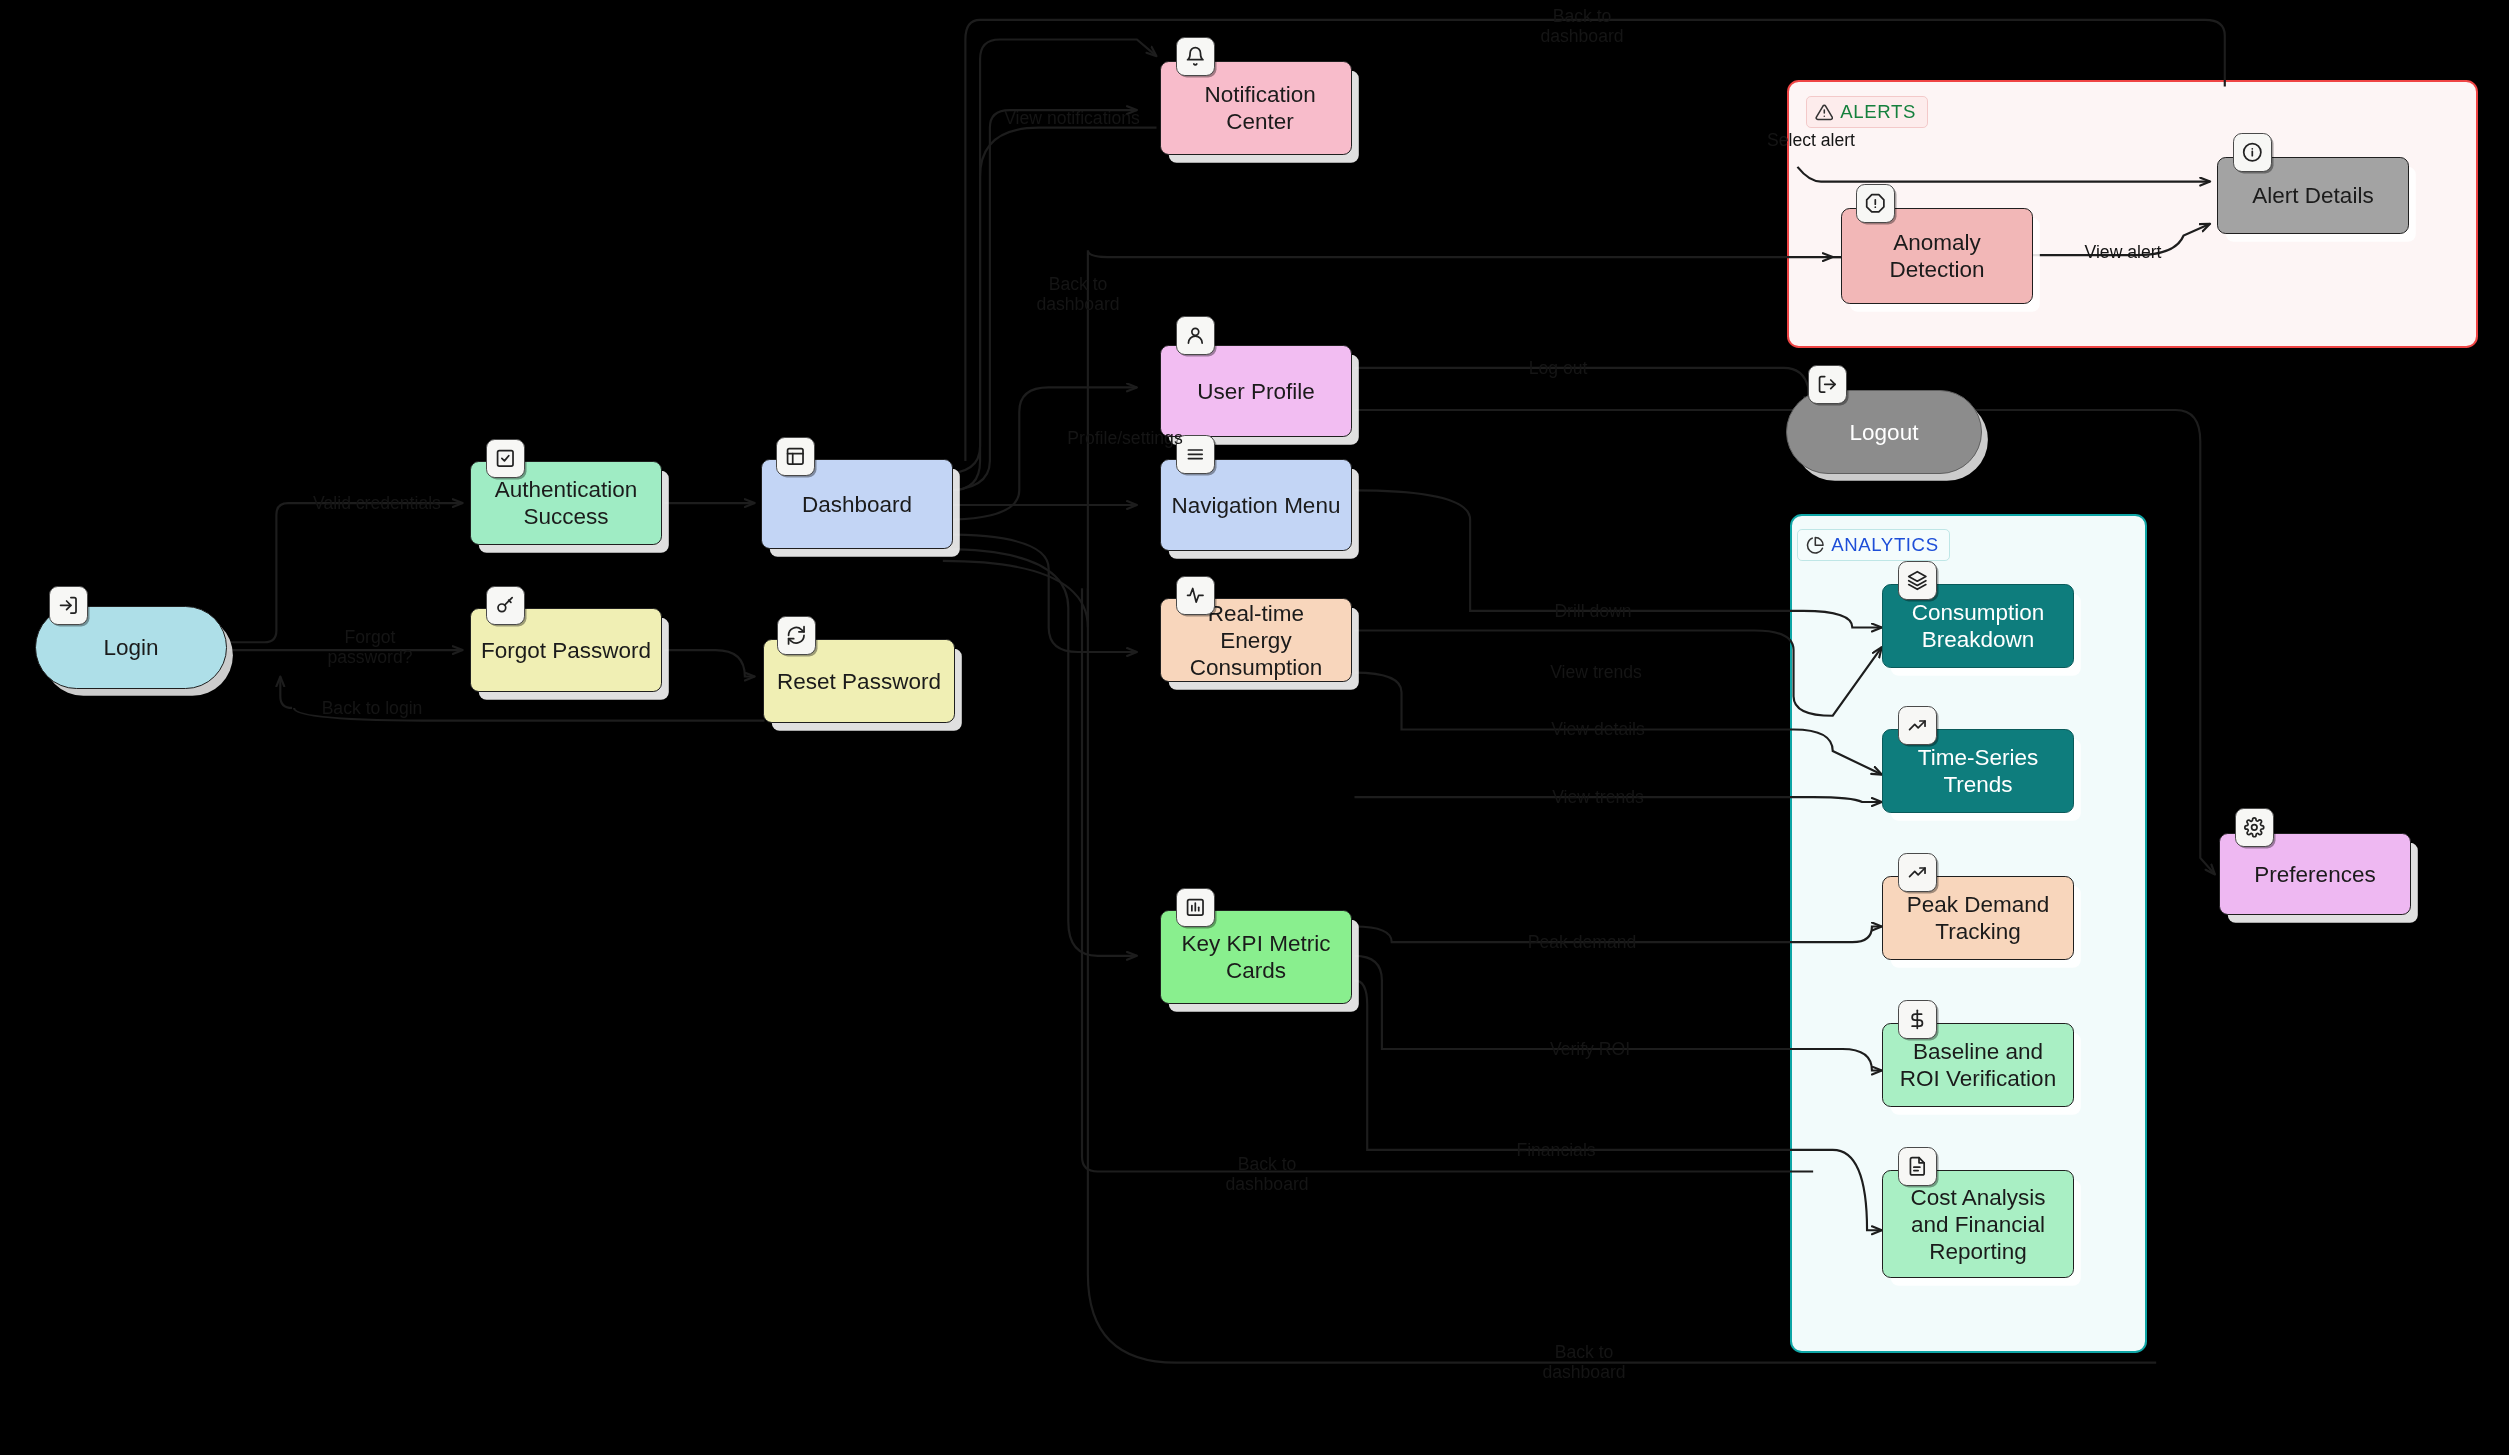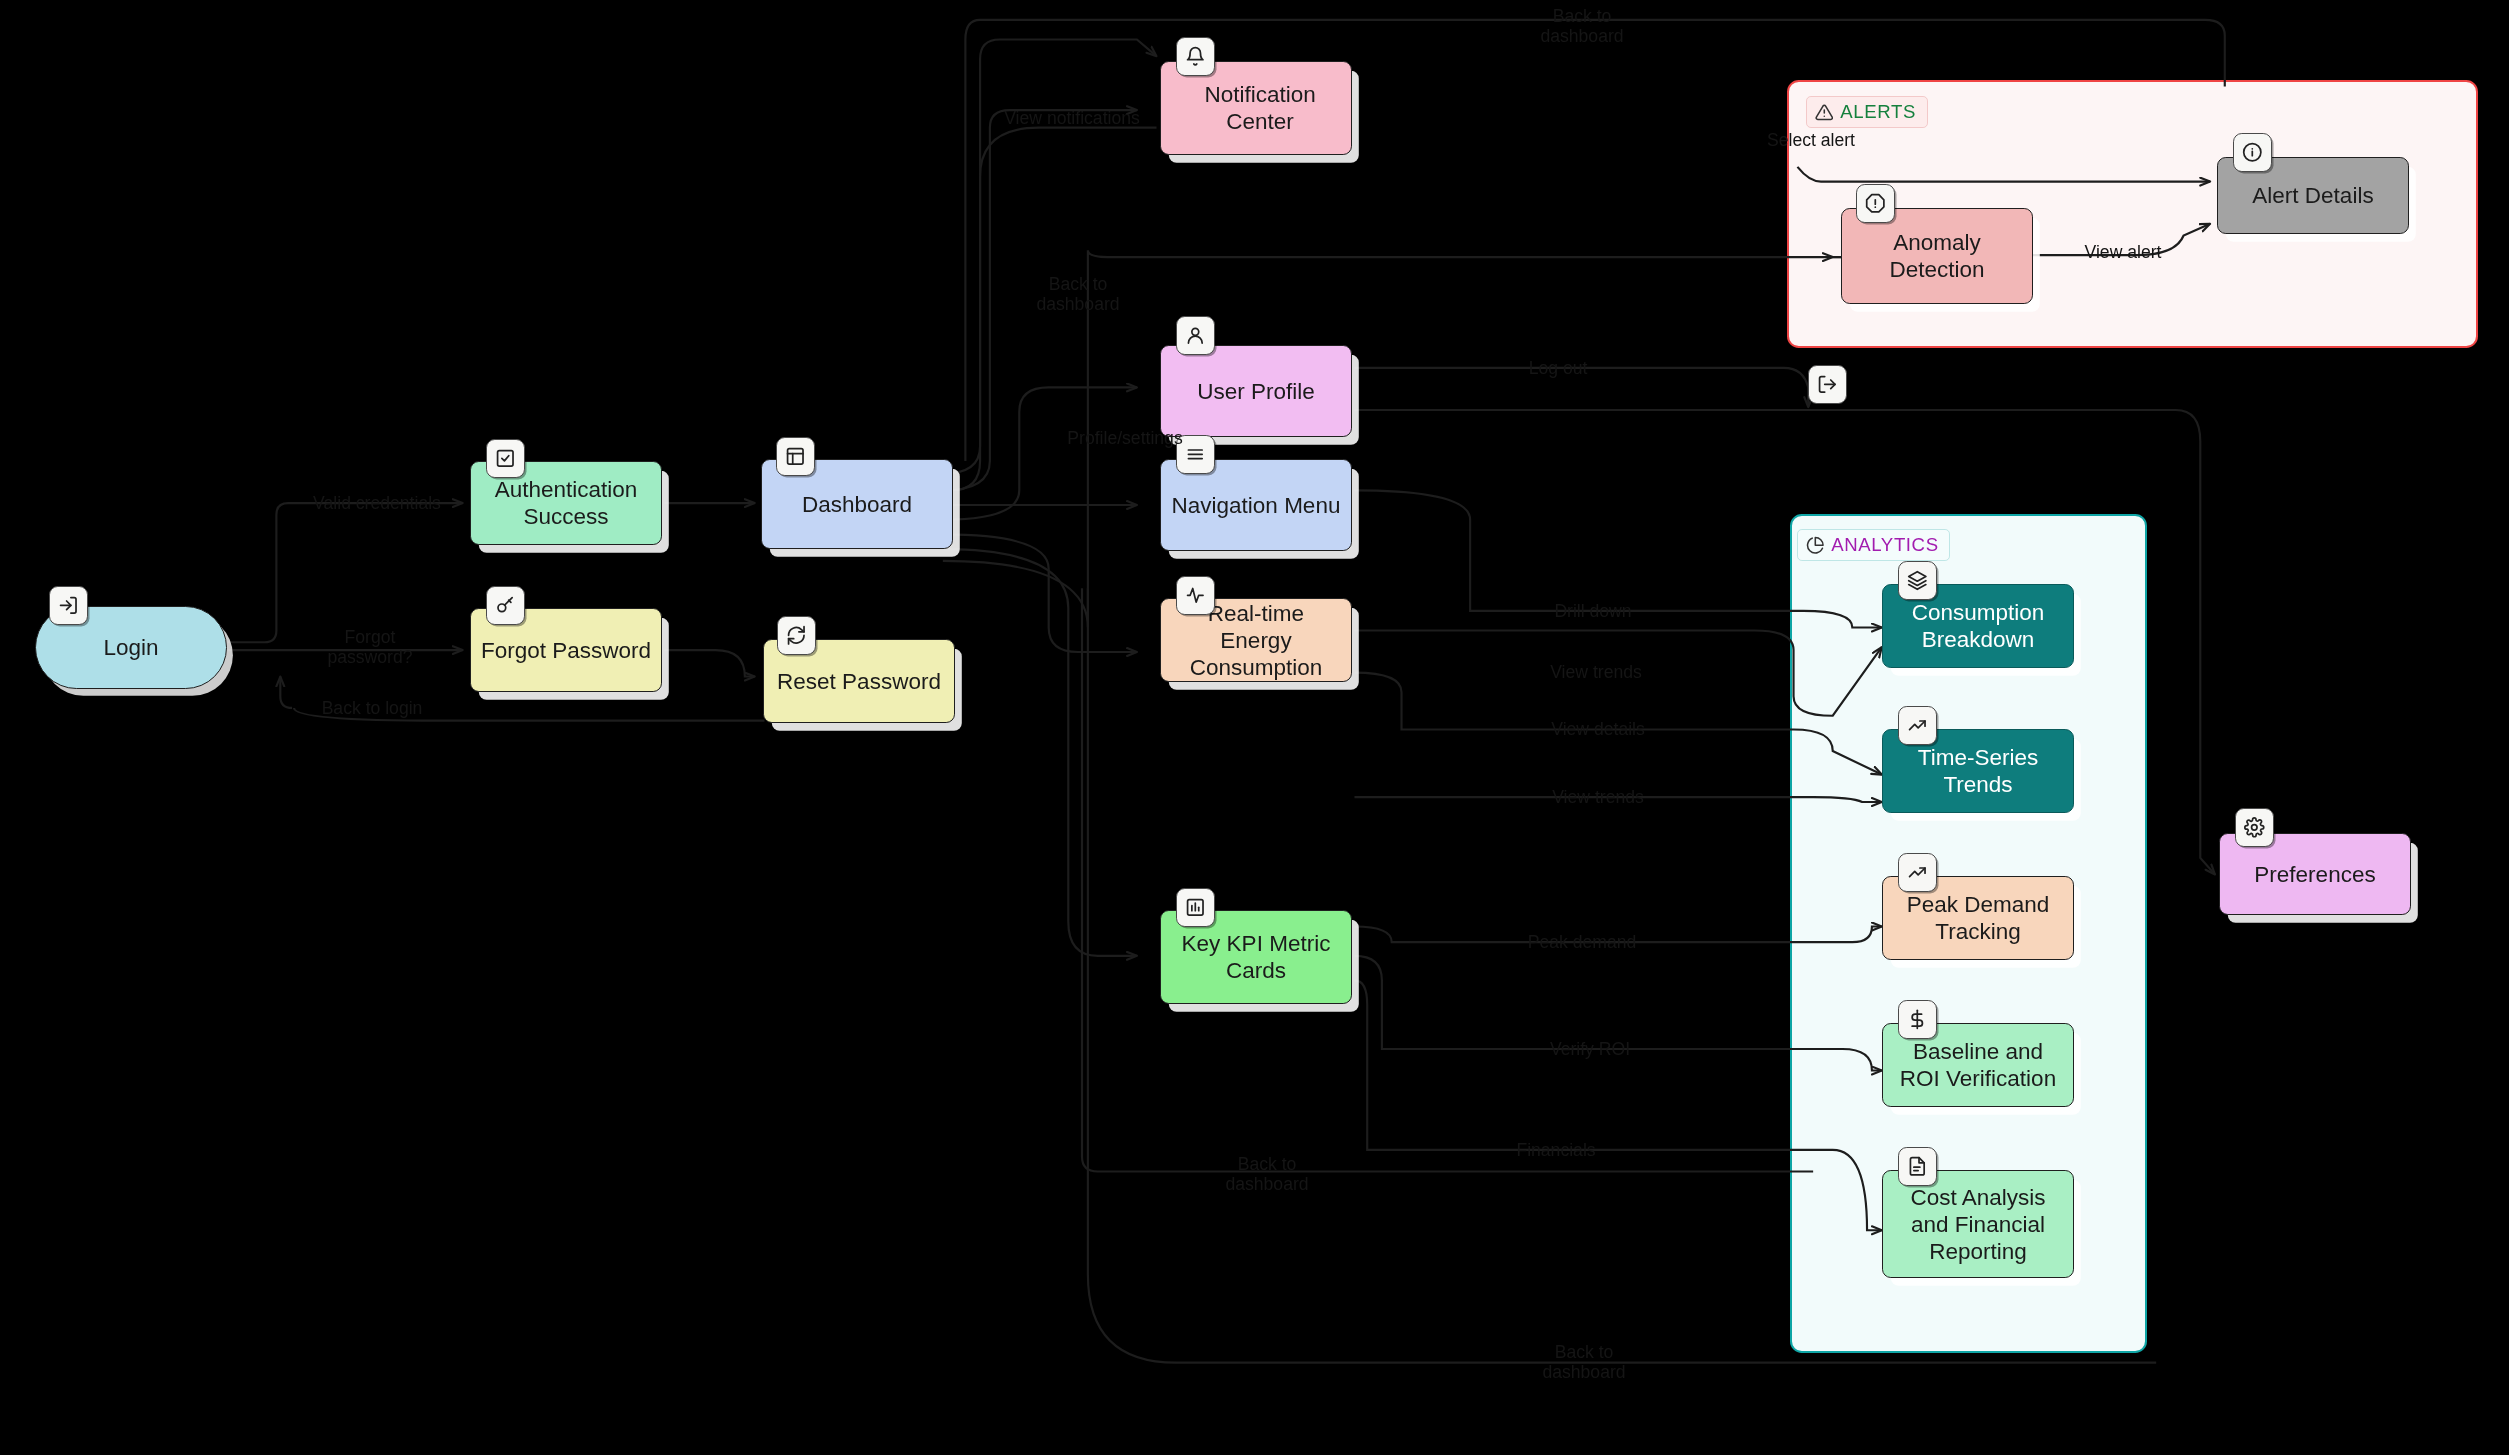--- a/index.html
+++ b/index.html
@@ -46,21 +46,21 @@
       <svg width="18.6" height="18.6" viewBox="0 0 24 24" fill="none" stroke="#333" stroke-width="2" stroke-linecap="round" stroke-linejoin="round">
         <path d="M10.3 3.9 1.8 18.2a2 2 0 0 0 1.7 3h17a2 2 0 0 0 1.7-3L13.7 3.9a2 2 0 0 0-3.4 0Z"></path>
         <path d="M12 9v4"></path>
           <path d="M12 17h.01"></path>
       </svg>
     </span>
     <span>ALERTS</span>
   </div>
 
   <div class="subgraph" style="left:1790px;top:514px;width:357px;height:839px;background:#f2fbfb;border:2.5px solid #0ea5a5;"></div>
-  <div class="sg-title" style="left:1797px;top:529px;background:#f4fcfc;border:1px solid #bfe6e6;color:#a21caf;">
+  <div class="sg-title" style="left:1797px;top:529px;background:#f4fcfc;border:1px solid #bfe6e6;color:#1d4ed8;">
     <span>
       <svg width="18.6" height="18.6" viewBox="0 0 24 24" fill="none" stroke="#333" stroke-width="2" stroke-linecap="round" stroke-linejoin="round">
         <path d="M21.2 15.9A10 10 0 1 1 8 2.8"></path>
           <path d="M22 12A10 10 0 0 0 12 2v10z"></path>
       </svg>
     </span>
     <span>ANALYTICS</span>
   </div>
 
   <svg class="edges" viewBox="0 0 2560 1485">
@@ -236,20 +236,23 @@
   </div>
   <div class="badge" style="left:1176px;top:888px;">
     <svg width="20.6" height="20.6" viewBox="0 0 24 24" fill="none" stroke="#222" stroke-width="2" stroke-linecap="round" stroke-linejoin="round">
       <rect x="3" y="3" width="18" height="18" rx="2"></rect>
         <line x1="8" y1="16" x2="8" y2="10"></line>
         <line x1="12" y1="16" x2="12" y2="7"></line>
         <line x1="16" y1="16" x2="16" y2="12"></line>
     </svg>
   </div>
 
+  <div class="node stadium dark-text-light" style="left:1786px;top:390px;width:196px;height:84px;background:#8c8c8c;border-color:#5f5f5f;">
+    <span class="nlabel">Logout</span>
+  </div>
   <div class="badge" style="left:1808px;top:365px;">
     <svg width="20.6" height="20.6" viewBox="0 0 24 24" fill="none" stroke="#222" stroke-width="2" stroke-linecap="round" stroke-linejoin="round">
       <path d="M9 21H5a2 2 0 0 1-2-2V5a2 2 0 0 1 2-2h4"></path>
         <polyline points="16 17 21 12 16 7"></polyline>
         <line x1="21" y1="12" x2="9" y2="12"></line>
     </svg>
   </div>
 
   <div class="node" style="left:2219px;top:833px;width:192px;height:82px;background:#eeb8f2;">
     <span class="nlabel">Preferences</span>

